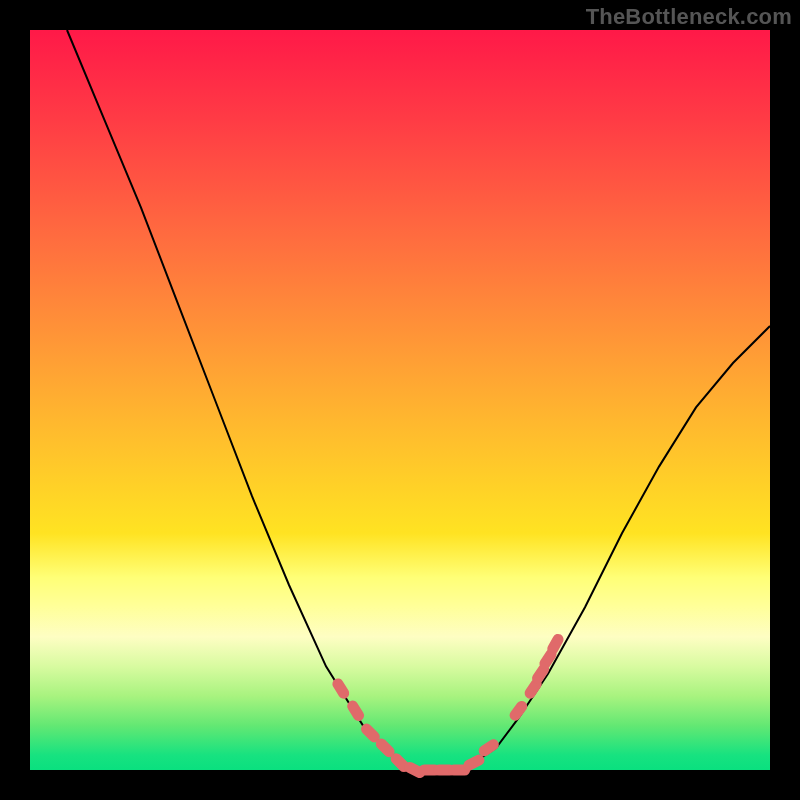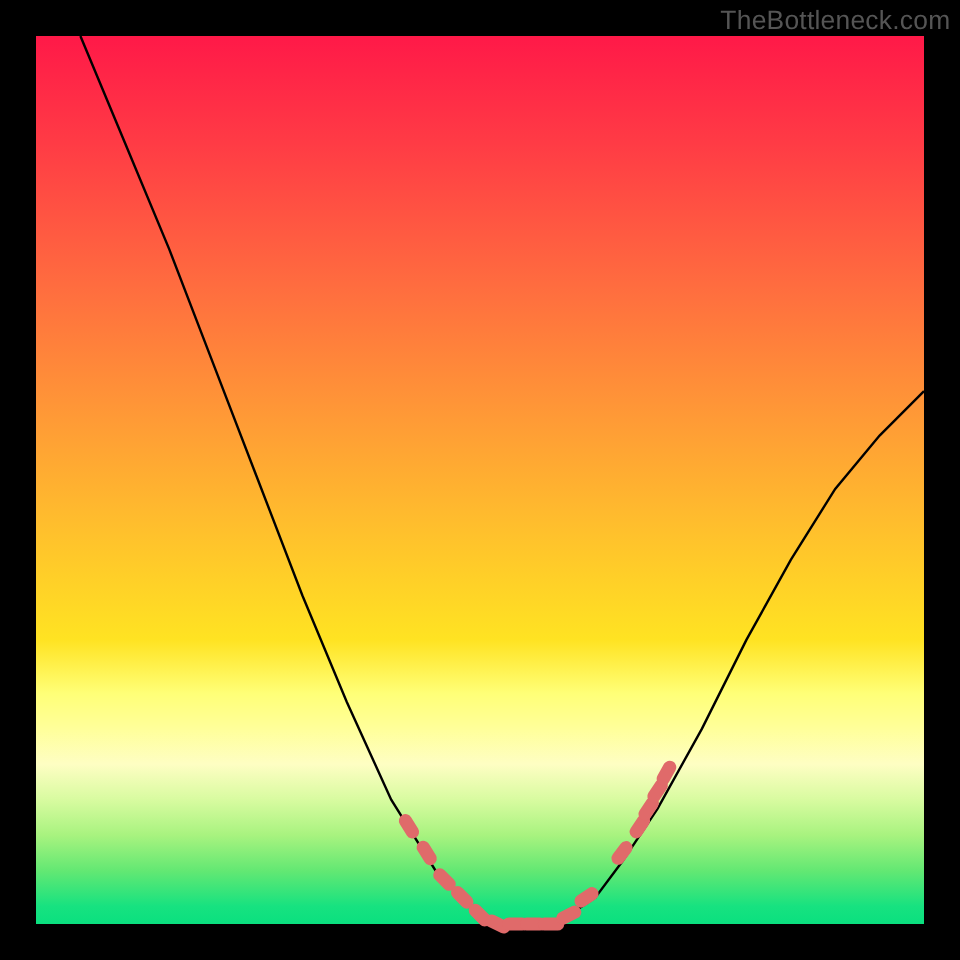--- a/index.html
+++ b/index.html
@@ -41,21 +41,21 @@
       #17e280 98%,
       #0ae07f 100%
     );
   }
   .attrib {
     position: absolute;
     top: 4px;
     right: 8px;
     color: #555;
     font-size: 22px;
-    font-weight: 400;
+    font-weight: 700;
     letter-spacing: 0.2px;
     user-select: none;
   }
   svg.curve {
     position: absolute;
     left: 0;
     top: 0;
     width: 740px;
     height: 740px;
     overflow: visible;

